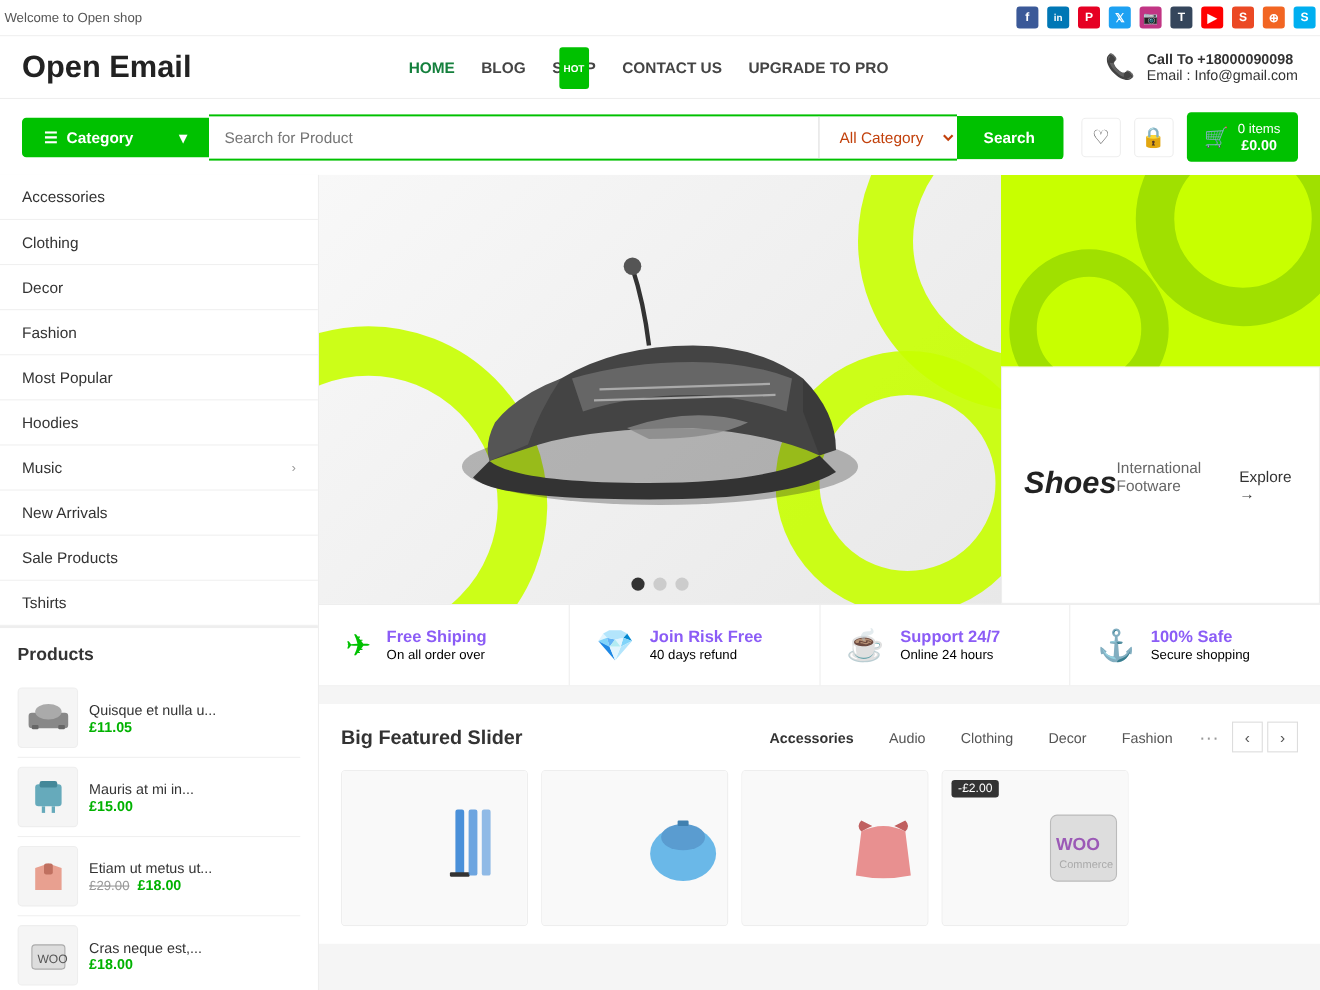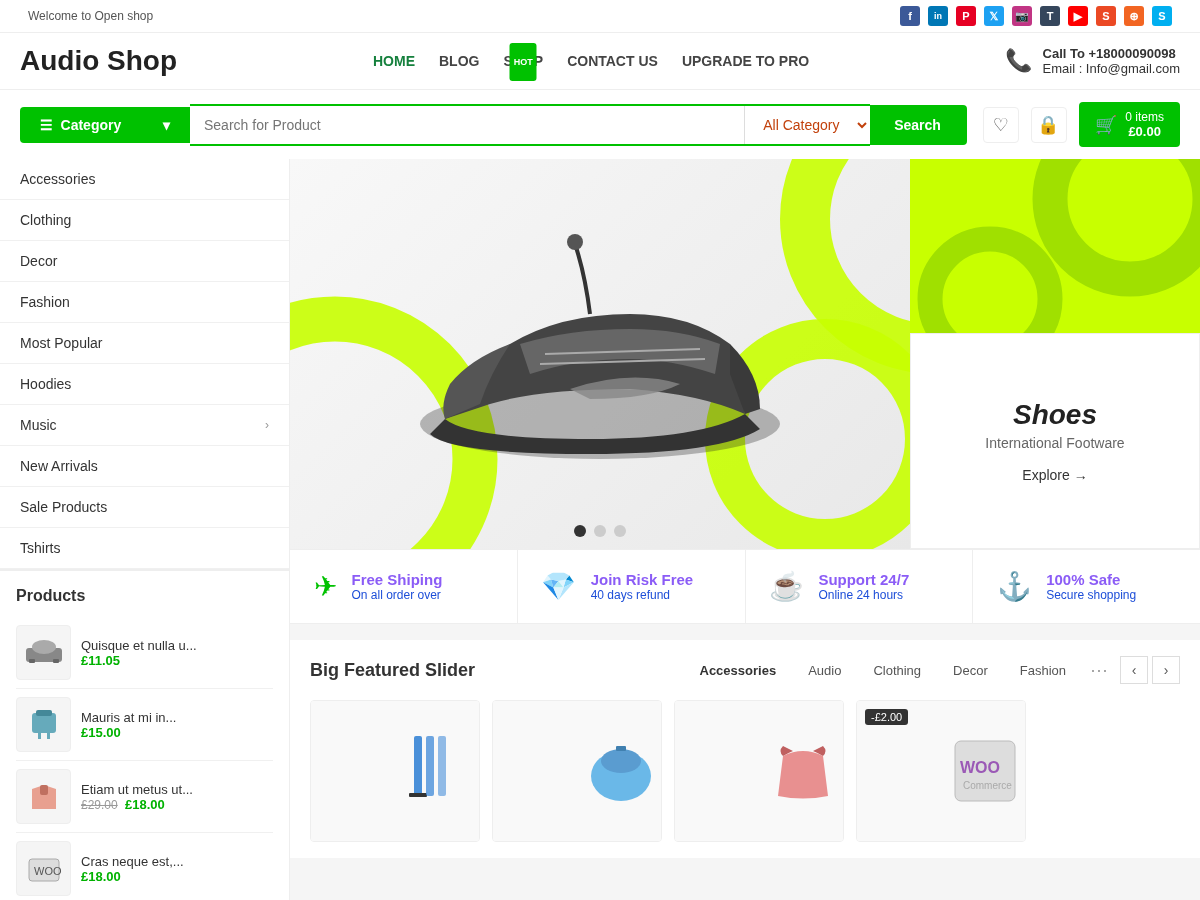--- a/index.html
+++ b/index.html
@@ -2,21 +2,21 @@
 <html><head>
   <meta charset="utf-8">
   <style>
     * { box-sizing: border-box; margin: 0; padding: 0; }
     body { font-family: Arial, sans-serif; font-size: 14px; color: #333; background: #f5f5f5; }
 
     
     .top-bar {
       background: #fff;
       border-bottom: 1px solid #eee;
-      padding: 6px 28px;
+      padding: 6px 4px;
       display: flex;
       justify-content: space-between;
       align-items: center;
     }
     .top-bar-welcome { font-size: 12px; color: #555; }
     .social-icons { display: flex; gap: 8px; }
     .social-icon {
       width: 20px; height: 20px; border-radius: 3px;
       display: flex; align-items: center; justify-content: center;
       font-size: 11px; font-weight: bold; color: #fff; cursor: pointer;
@@ -129,21 +129,21 @@
     }
     
     .hero-side {
       width: 290px; min-width: 290px; display: flex; flex-direction: column; gap: 0;
     }
     .hero-side-top {
       flex: 1; background: #c8ff00; display: flex; align-items: center; justify-content: center;
       position: relative; overflow: hidden;
     }
     .hero-side-bottom {
-      flex: 1; background: #fff; display: flex; flex-direction: column;
+      flex: 1; background: #fff; display: flex; 
       align-items: center; justify-content: center; padding: 20px;
       border: 1px solid #eee;
     }
     .hero-side-bottom h2 {
       font-size: 28px; font-style: italic; font-weight: bold; color: #222; margin-bottom: 4px;
     }
     .hero-side-bottom p { font-size: 14px; color: #666; margin-bottom: 16px; }
     .explore-btn {
       display: flex; align-items: center; gap: 6px; color: #333; font-size: 14px;
       text-decoration: none; cursor: pointer;
@@ -162,21 +162,21 @@
       background: #fff; border-top: 1px solid #eee; border-bottom: 1px solid #eee;
       display: flex; padding: 0;
     }
     .feature-item {
       flex: 1; display: flex; align-items: center; gap: 14px; padding: 20px 24px;
       border-right: 1px solid #eee;
     }
     .feature-item:last-child { border-right: none; }
     .feature-icon { font-size: 28px; color: #00c100; }
     .feature-title { font-size: 15px; font-weight: bold; color: #8b5cf6; }
-    .feature-sub { font-size: 12px; color: #1d4ed8; }
+    .feature-sub { font-size: 12px; color: #000000; }
 
     
     .featured-section { background: #fff; margin-top: 16px; padding: 16px 20px; }
     .featured-header {
       display: flex; align-items: center; justify-content: space-between;
       margin-bottom: 16px;
     }
     .featured-title { font-size: 18px; font-weight: bold; }
     .featured-tabs { display: flex; align-items: center; gap: 16px; }
     .featured-tab {
@@ -217,21 +217,21 @@
     <div class="social-icon" style="background:#c13584;">📷</div>
     <div class="social-icon" style="background:#35465c;">T</div>
     <div class="social-icon" style="background:#ff0000;">▶</div>
     <div class="social-icon" style="background:#eb4924;">S</div>
     <div class="social-icon" style="background:#f26522;">⊕</div>
     <div class="social-icon" style="background:#00aff0;">S</div>
   </div>
 </div>
 
 <div class="header">
-  <div class="logo">Audio Shop</div>
+  <div class="logo">Open Email</div>
   <nav class="nav">
     <a class="active">HOME</a>
     <a>BLOG</a>
     <a style="position:relative;">
       <span class="hot-badge">HOT</span>
       <span>SHOP</span>
     </a>
     <a>CONTACT US</a>
     <a>UPGRADE TO PRO</a>
   </nav>

